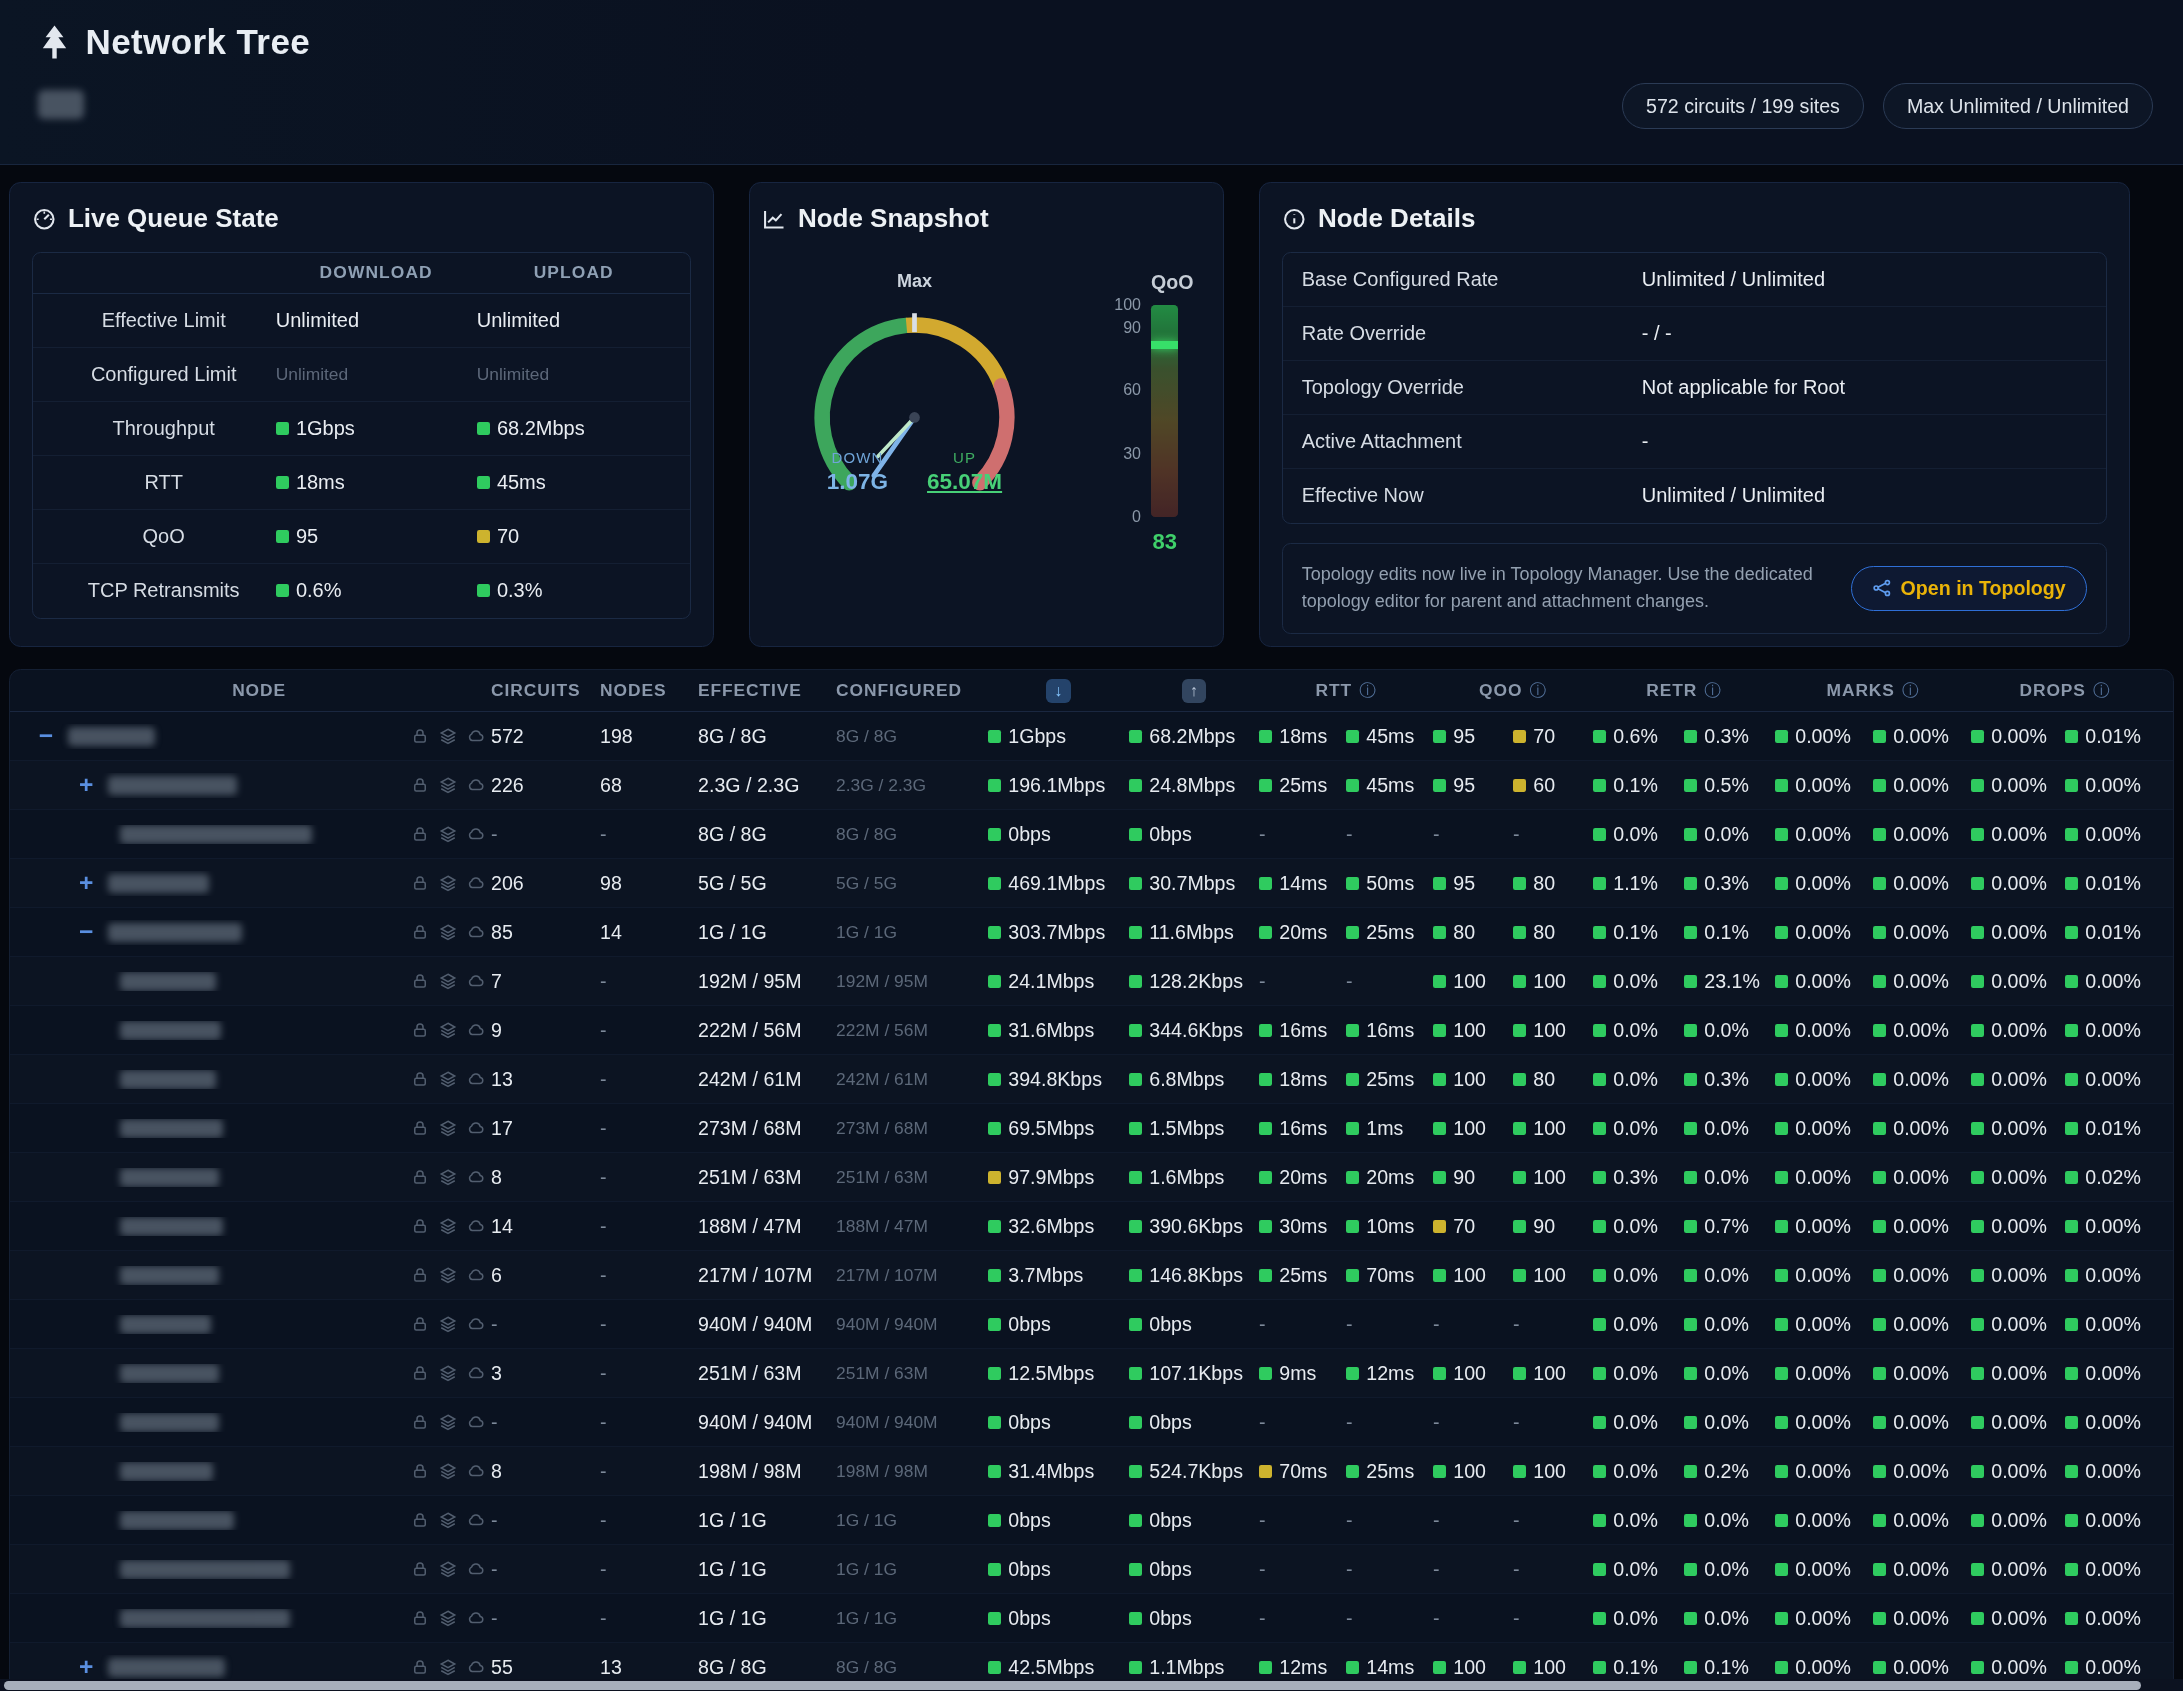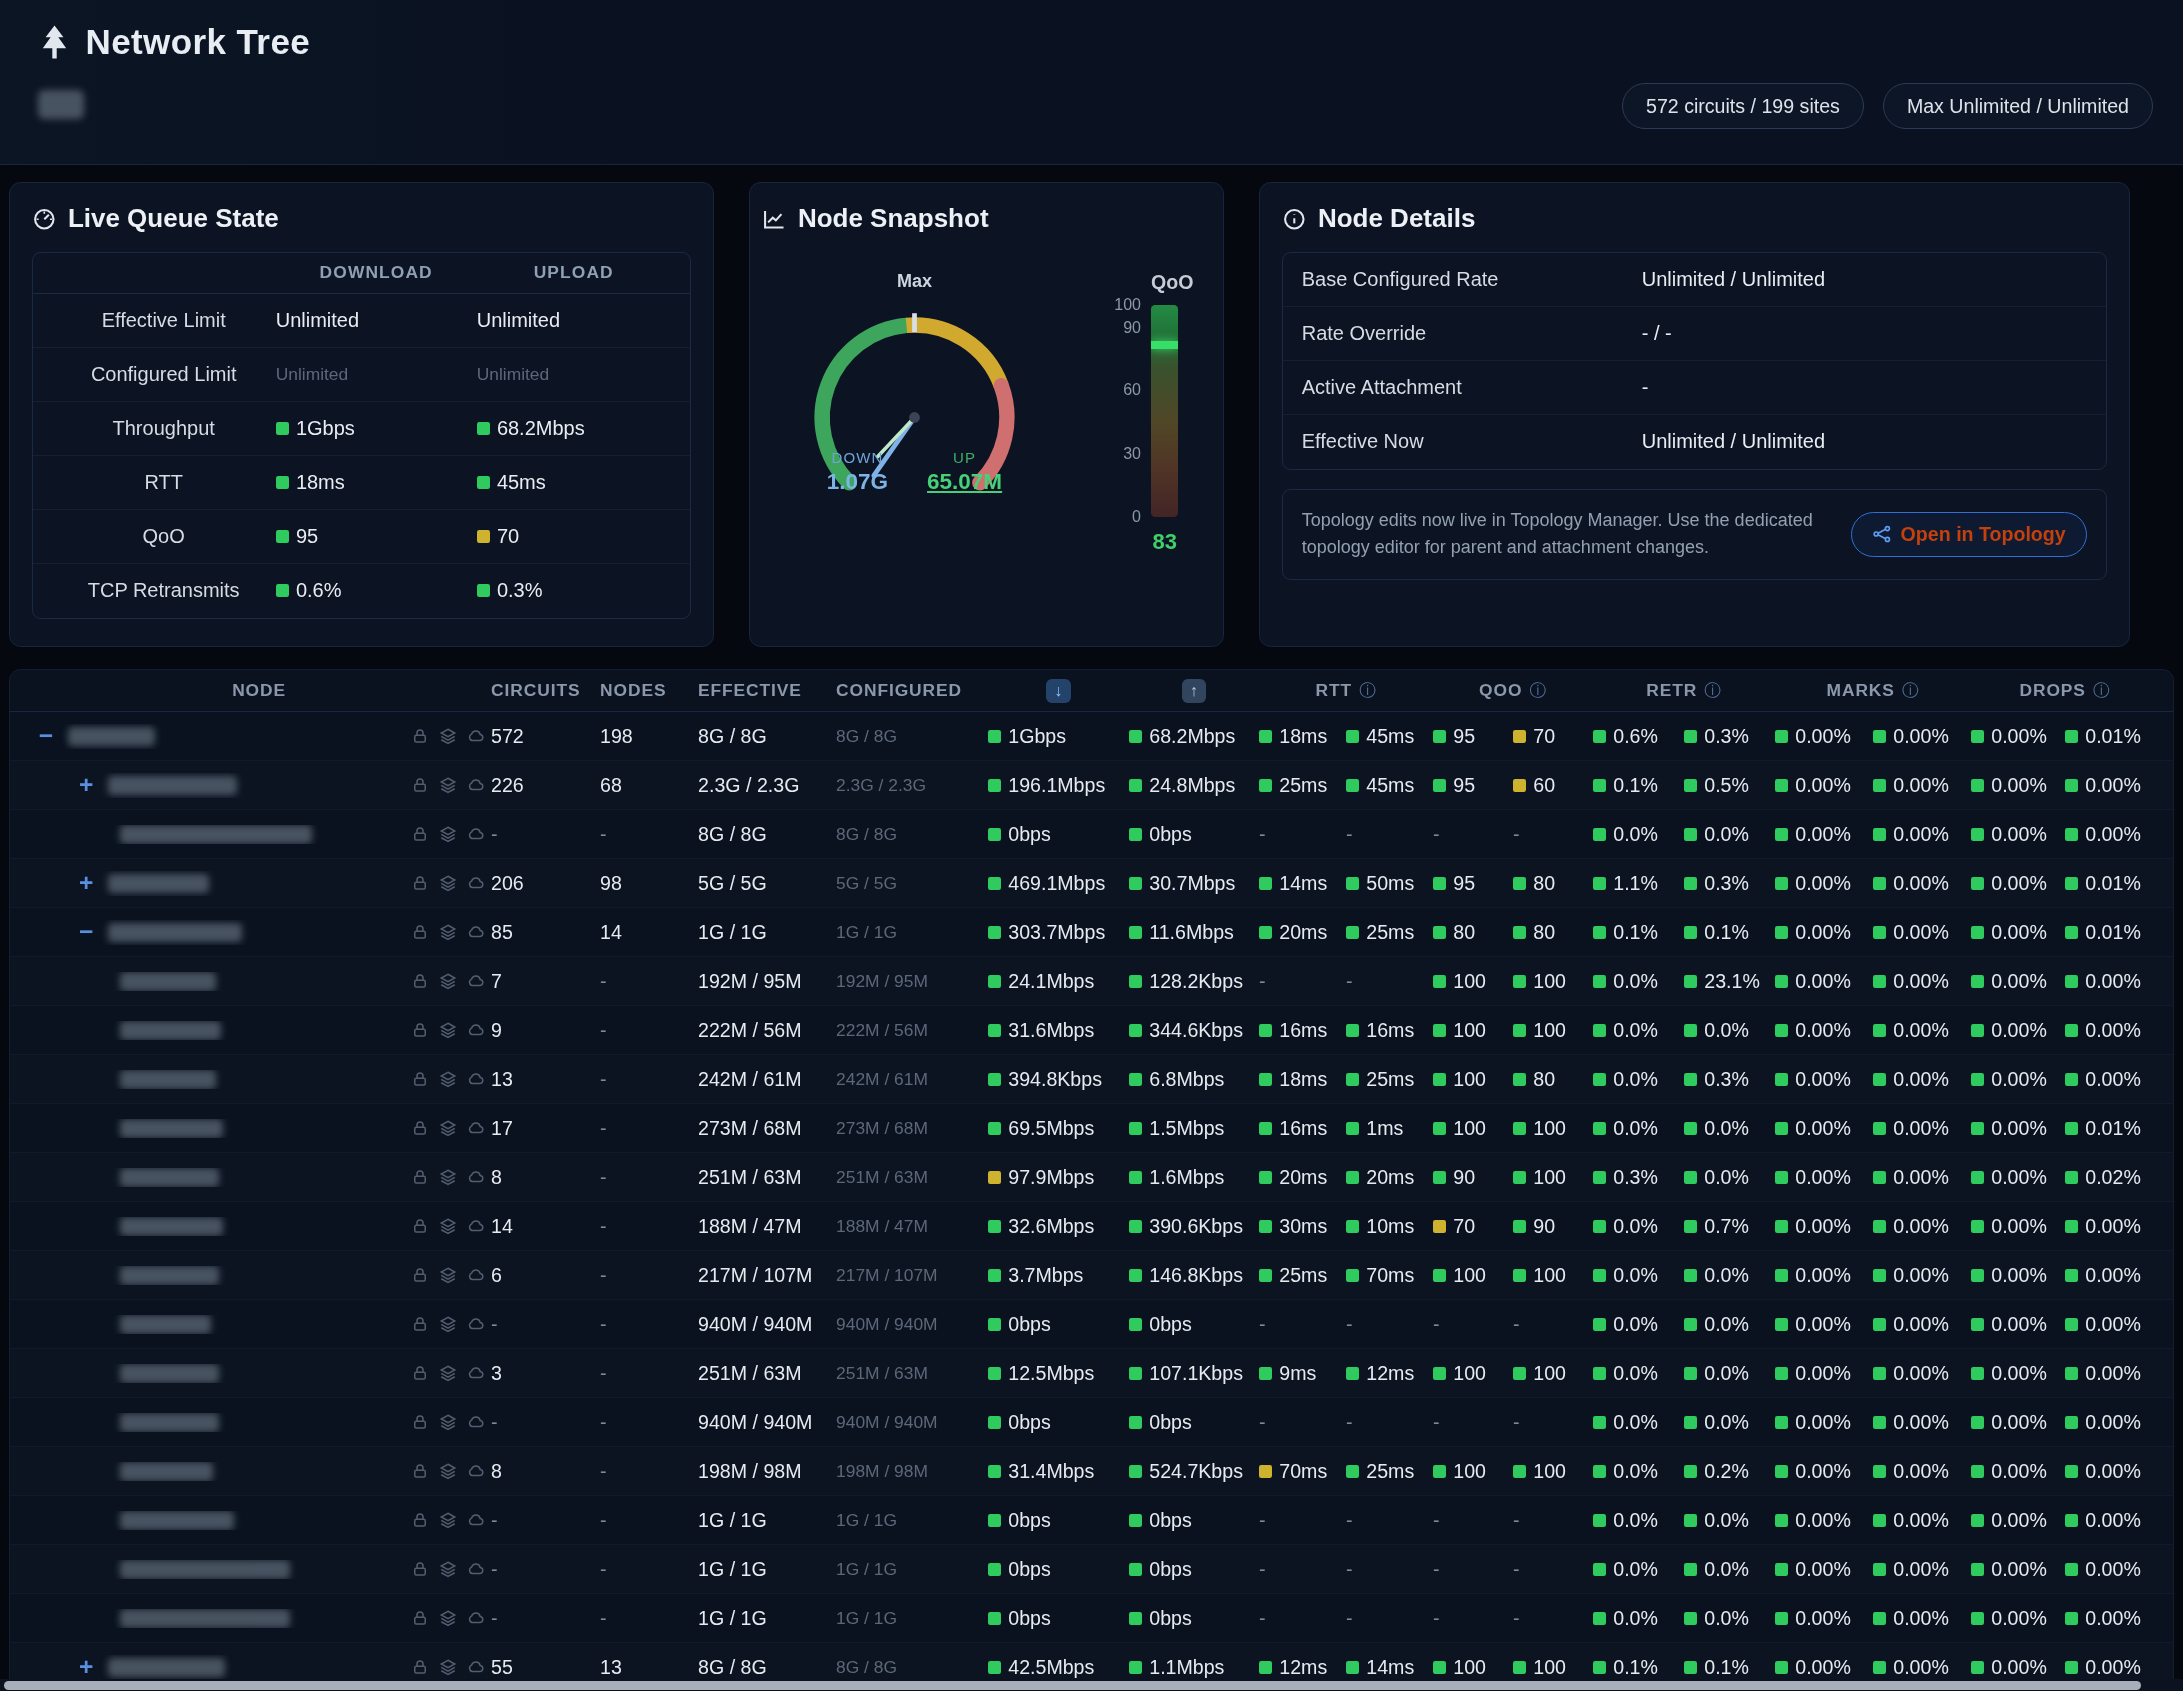--- a/index.html
+++ b/index.html
@@ -81,21 +81,21 @@
   
   .details-box { margin-top: 17.4px; border: 0.7px solid #1b2a44; border-radius: 8.7px; overflow: hidden; }
   .detail-row { display: grid; grid-template-columns: 340px 1fr; align-items: center; height: 54px; padding: 0 19px; border-bottom: 0.7px solid #141f33; font-size: 20px; }
   .detail-row:last-child { border-bottom: none; }
   .detail-label { color: #d6dce4; }
   .detail-value { color: #e9edf2; }
   .details-note { margin-top: 19px; border: 0.7px solid #1b2a44; border-radius: 8.7px; padding: 17.4px 19px; display: flex; align-items: center; gap: 22px; }
   .note-text { font-size: 18px; color: #93a0b0; line-height: 1.5; flex: 1; max-width: 572px; }
   .btn-topology {
     display: flex; align-items: center; gap: 8.7px; height: 45px; padding: 0 20px;
-    border: 1.4px solid #2f6fd6; border-radius: 24.6px; color: #c2410c; font-size: 19.6px; font-weight: 600;
+    border: 1.4px solid #2f6fd6; border-radius: 24.6px; color: #eab308; font-size: 19.6px; font-weight: 600;
     background: rgba(37,99,235,.07); white-space: nowrap; cursor: pointer;
   }
   .btn-topology svg { width: 20px; height: 20px; }
 
   
   :root { --cols: 464px 109px 98px 138px 152px 141px 130px 87px 87px 80px 80px 91px 91px 98px 98px 94px 94px; }
   .table-card { margin: 22px 8.7px 0 8.7px; background: #0a1220; border: 0.7px solid #141f33; border-radius: 11.6px; overflow: hidden; }
   .thead {
     display: grid; grid-template-columns: var(--cols); height: 42px; align-items: center; padding: 0 17.4px;
     font-size: 17.4px; font-weight: 700; letter-spacing: 0.9px; color: #8b98ab; border-bottom: 0.7px solid #1a2740;
@@ -290,20 +290,24 @@
     <div class="details-box">
         <div class="detail-row">
           <div class="detail-label">Base Configured Rate</div>
           <div class="detail-value">Unlimited / Unlimited</div>
         </div>
         <div class="detail-row">
           <div class="detail-label">Rate Override</div>
           <div class="detail-value">- / -</div>
         </div>
         <div class="detail-row">
+          <div class="detail-label">Topology Override</div>
+          <div class="detail-value">Not applicable for Root</div>
+        </div>
+        <div class="detail-row">
           <div class="detail-label">Active Attachment</div>
           <div class="detail-value">-</div>
         </div>
         <div class="detail-row">
           <div class="detail-label">Effective Now</div>
           <div class="detail-value">Unlimited / Unlimited</div>
         </div>
       </div>
     <div class="details-note">
       <div class="note-text">Topology edits now live in Topology Manager. Use the dedicated topology editor for parent and attachment changes.</div>

